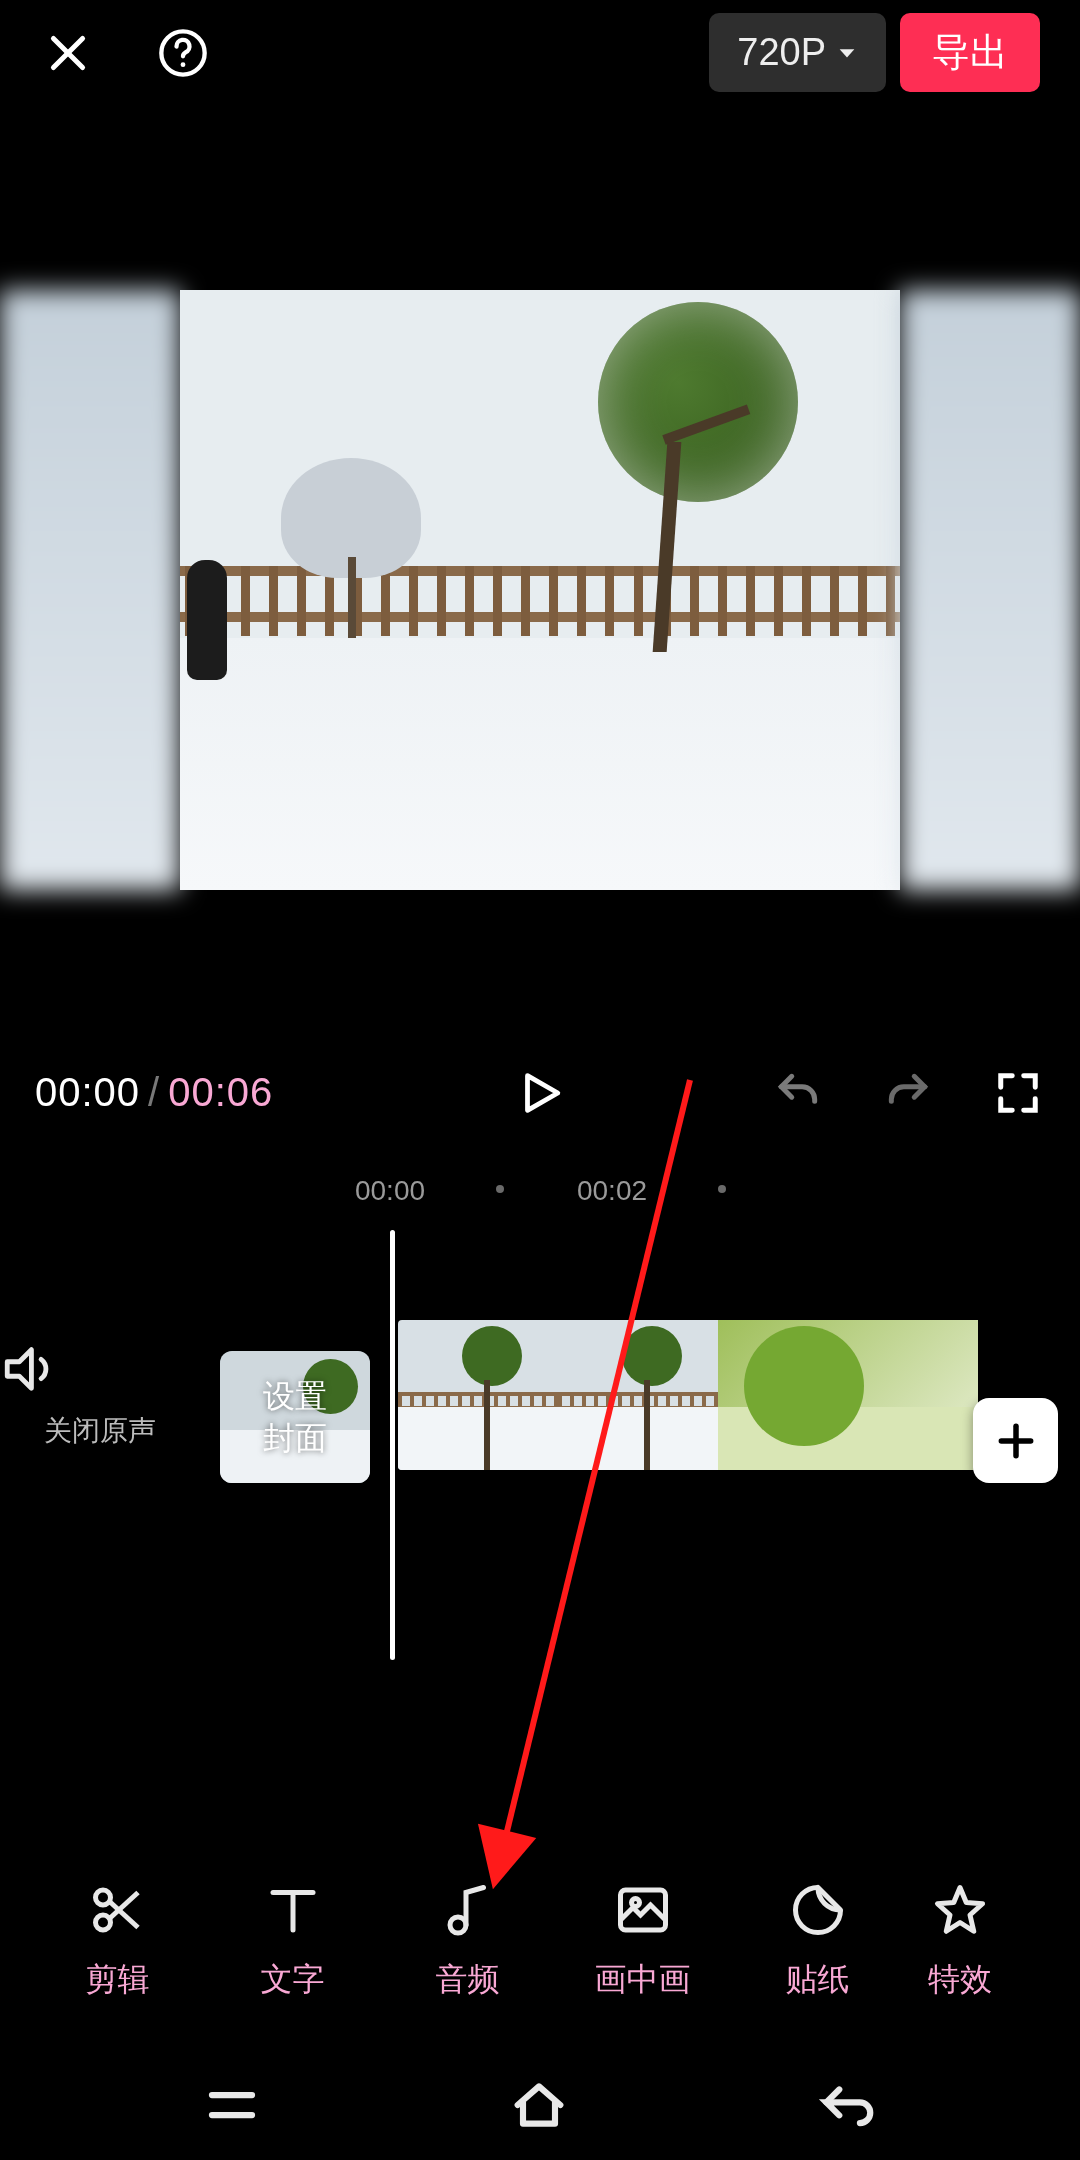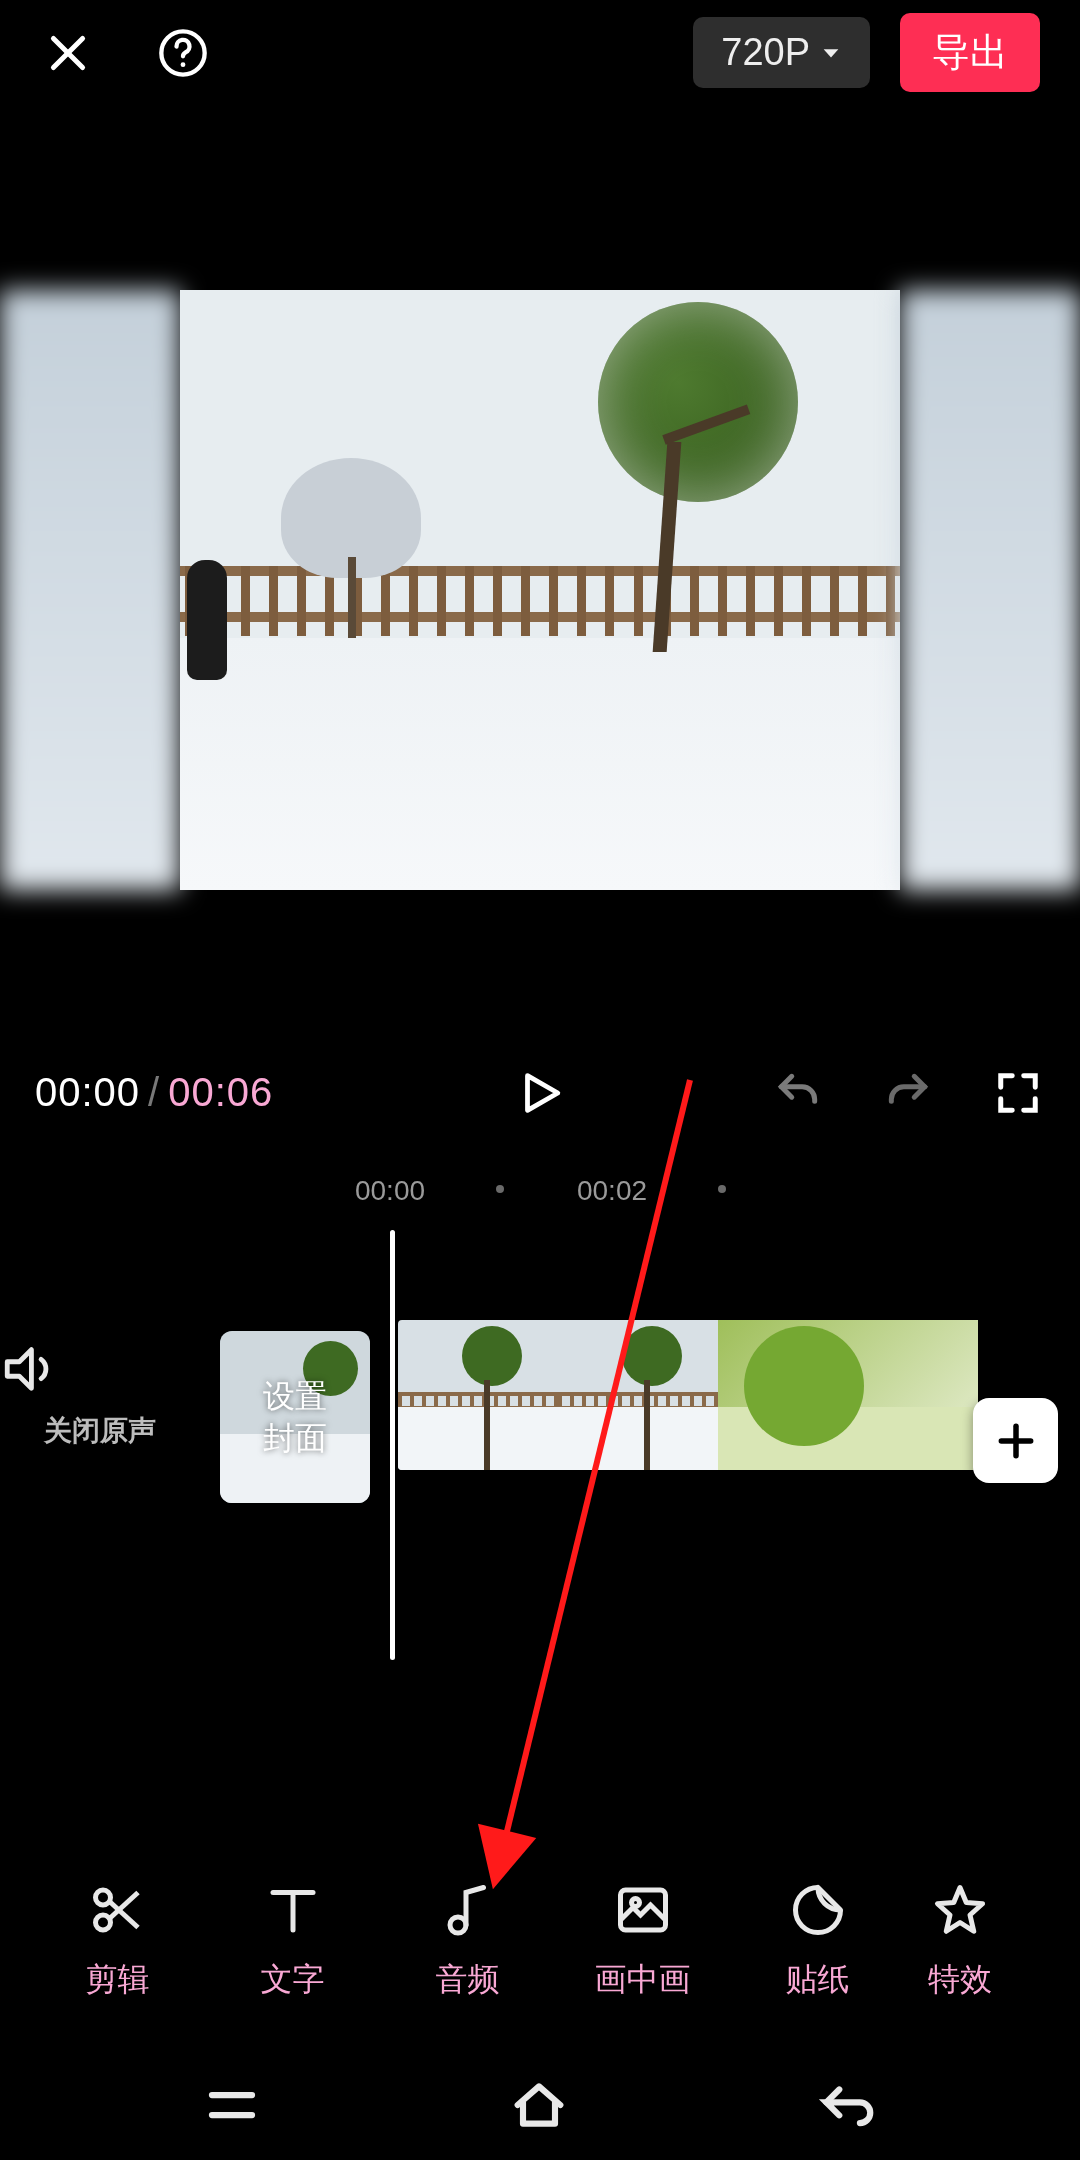--- a/index.html
+++ b/index.html
@@ -2,21 +2,21 @@
 <html><head>
 <meta charset="utf-8">
 <style>
   * { box-sizing: border-box; margin: 0; padding: 0; }
   html, body { width: 1080px; height: 2160px; background: #000; font-family: -apple-system, "Helvetica Neue", Arial, sans-serif; color: #fff; overflow: hidden; }
   svg { display: block; }
 
   
   .topbar { position: absolute; top: 0; left: 0; right: 0; height: 105px; display: flex; align-items: center; padding: 0 40px; }
   .topbar .left { display: flex; align-items: center; gap: 60px; }
-  .topbar .right { margin-left: auto; display: flex; align-items: center; gap: 30px; }
+  .topbar .right { margin-left: auto; display: flex; gap: 14px; }
   .icon-btn { width: 55px; height: 55px; display: flex; align-items: center; justify-content: center; }
   .res-btn { background: #2e2e2e; border-radius: 10px; padding: 14px 28px; display:flex; align-items:center; gap:10px; font-size: 38px; color:#eee; }
   .export-btn { background: #fe2e54; border-radius: 10px; padding: 14px 32px; font-size: 38px; color:#fff; }
 
   
   .preview { position: absolute; top: 290px; left: 0; right: 0; height: 600px; display:flex; }
   .preview .side { flex: 0 0 180px; background: linear-gradient(180deg,#c4d0da,#e1e8ee); filter: blur(12px); }
   .preview .center { flex: 1; position: relative; overflow:hidden; }
   .scene { position:absolute; inset:0; }
   .sky   { position:absolute; inset:0; background:#e7edf0; }
@@ -46,23 +46,23 @@
   .playbar .rgroup { margin-left:auto; display:flex; align-items:center; gap:55px; }
 
   
   .ruler { position:absolute; top:1175px; left:0; right:0; height:50px; }
   .ruler .tick { position:absolute; font-size:28px; color:#9a9a9a; transform:translateX(-50%); }
   .ruler .dot  { position:absolute; width:8px; height:8px; border-radius:50%; background:#6a6a6a; transform:translate(-50%,10px); }
 
   .timeline { position:absolute; top:1260px; left:0; right:0; height:420px; }
   .playhead { position:absolute; left:390px; top:-30px; width:5px; height:430px; background:#fff; border-radius:3px; }
   .track-row { position:absolute; top:60px; left:0; right:0; height:150px; display:flex; align-items:center; }
-  .mute-box { width:200px; text-align:center;font-weight:bold; }
+  .mute-box { width:200px; text-align:center; }
   .mute-box .lbl { font-size:28px; color:#bcbcbc; margin-top:14px; }
-  .cover-btn { width:150px; height:172px; border-radius:12px; margin-left:20px; background:#3a4046; position:relative; overflow:hidden; display:flex; align-items:center; justify-content:center;margin-top:44px; }
+  .cover-btn { width:150px; height:132px; border-radius:12px; margin-left:20px; background:#3a4046; position:relative; overflow:hidden; display:flex; align-items:center; justify-content:center;margin-top:44px; }
   .cover-btn .mini-scene{ position:absolute; inset:0; }
   .cover-btn .mini-sky{position:absolute; inset:0; background:#cfd8dd;}
   .cover-btn .mini-ground{position:absolute; left:0; right:0; top:60%; bottom:0; background:#eef2f5;}
   .cover-btn .mini-tree{position:absolute; left:55%; top:6%; width:55px; height:55px; border-radius:50%; background:#3e6a22;}
   .cover-btn .mini-label{ position:relative; font-size:32px; text-align:center; line-height:42px; color:#fff; text-shadow:0 0 6px rgba(0,0,0,.6); }
   .clips { position:absolute; left:398px; right:0; top:0; height:150px; display:flex; border-radius:4px; overflow:hidden; }
   .clip { height:150px; position:relative; overflow:hidden; }
   .clip .mini-sky{position:absolute; inset:0; background:#d8e0e5;}
   .clip .mini-ground{position:absolute; left:0; right:0; top:58%; bottom:0; background:#f2f5f8;}
   .clip .mini-fence{position:absolute; left:0; right:0; top:48%; height:18px; background:repeating-linear-gradient(90deg,#8a6a4a 0 4px,transparent 4px 12px); border-top:4px solid #8a6a4a; border-bottom:4px solid #8a6a4a;}

